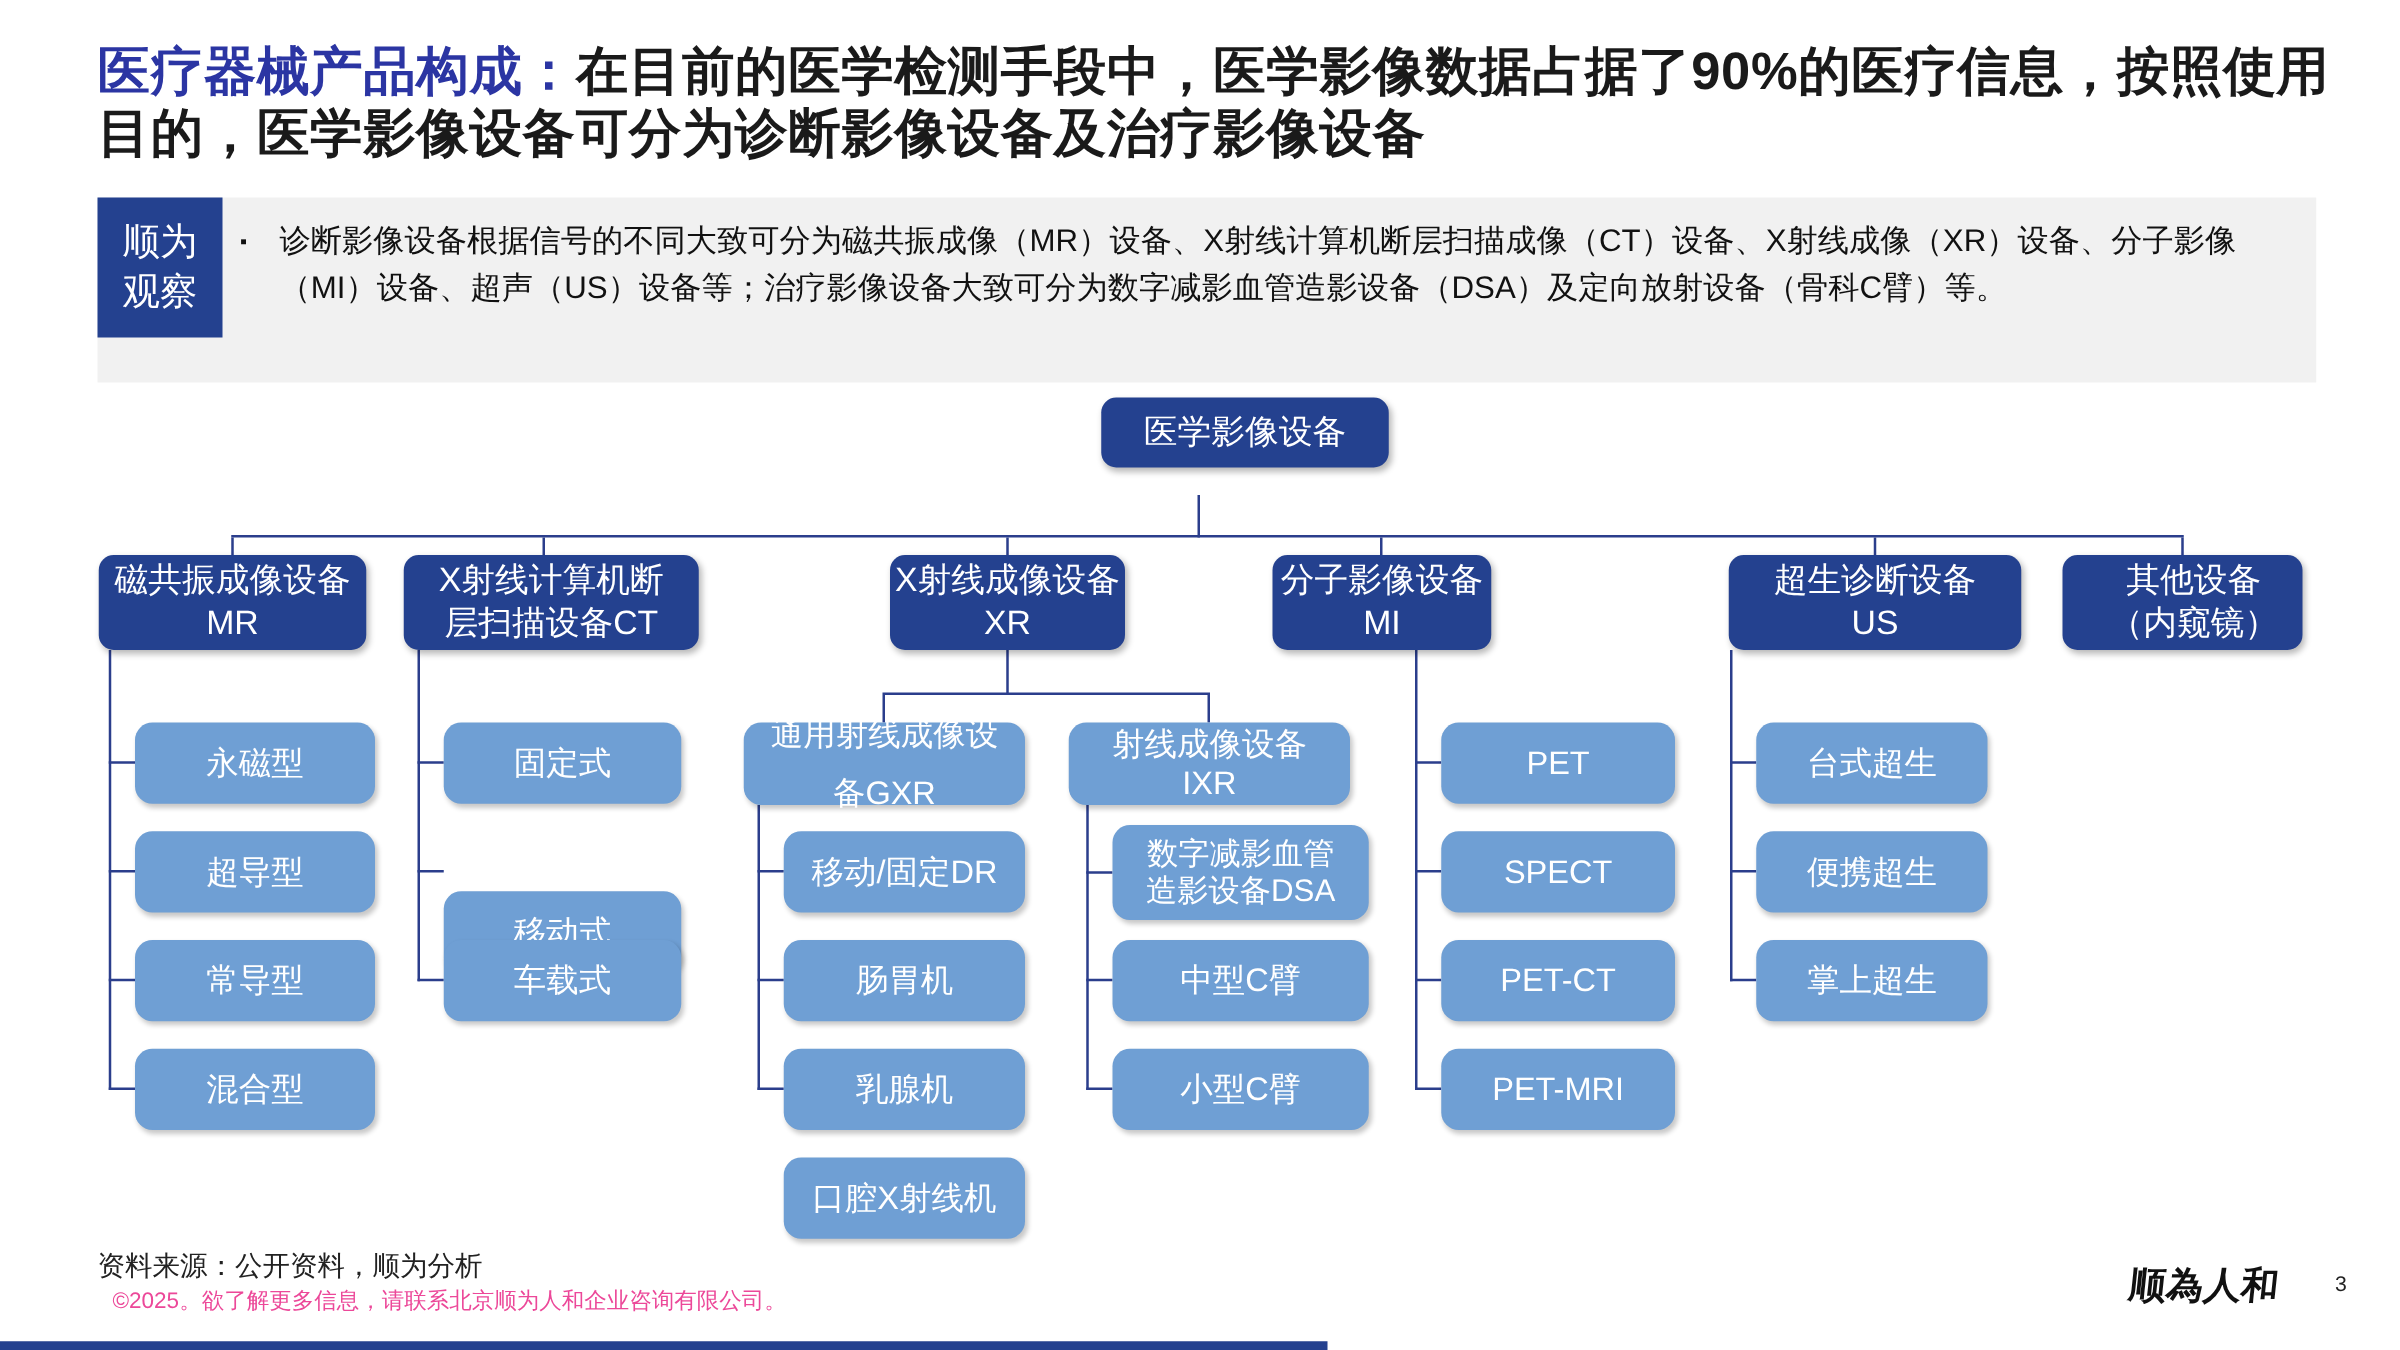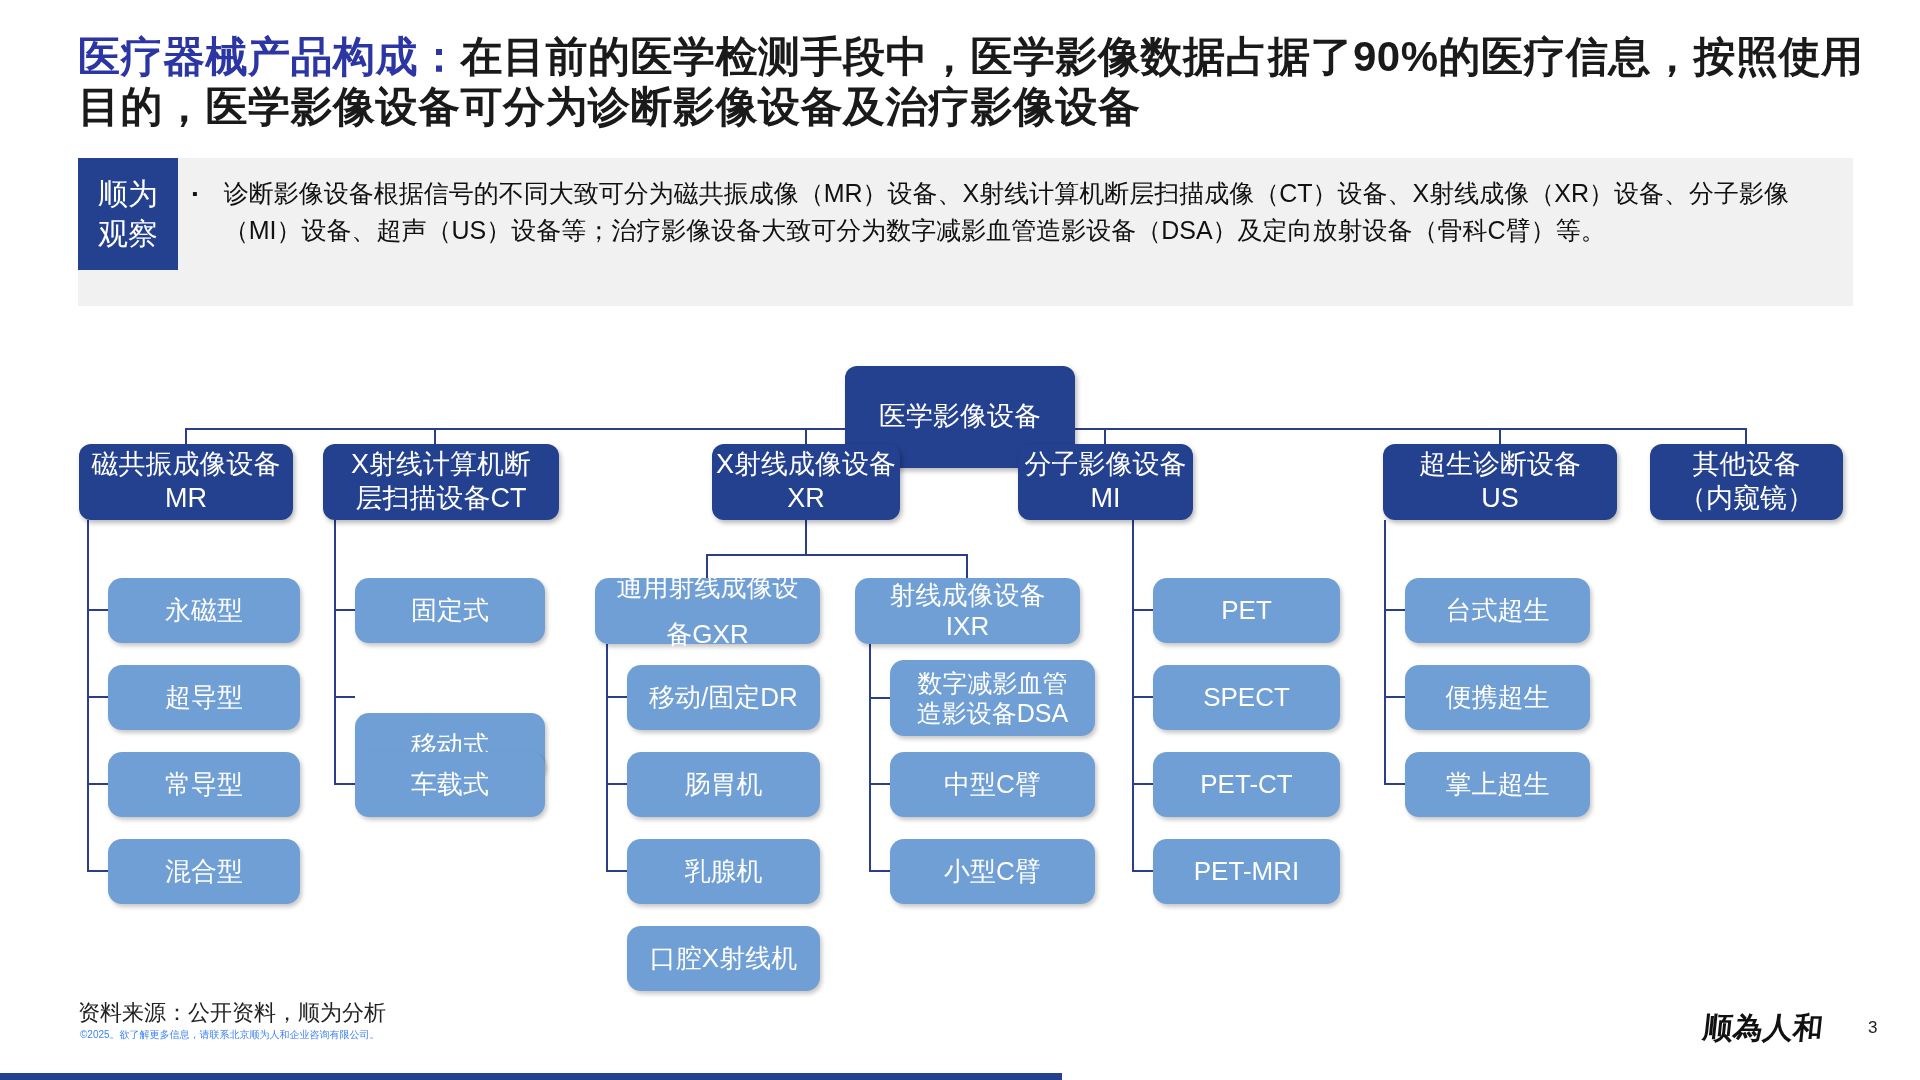--- a/index.html
+++ b/index.html
@@ -41,21 +41,21 @@
     display:flex;flex-direction:column;align-items:center;justify-content:center;
     text-align:center;font-size:26px;line-height:1.2;
     box-shadow:2px 3px 4px rgba(0,0,0,0.22);
   }
   .lbox.small{font-size:25px;}
   .ln{display:block;}
   
   .c{background:#2b3e8c;}
   
   .src{left:78px;top:998px;font-size:22px;color:#222;}
-  .cpy{left:80px;top:1028px;font-size:10px;color:#3b82f6;}
+  .cpy{left:90px;top:1028px;font-size:18px;color:#ec4899;}
   .logo{
     left:1688px;top:1008px;width:150px;text-align:center;
     font-family:"DejaVu Serif","Liberation Serif",serif;
     font-size:30px;font-weight:bold;color:#111;transform:skewX(-6deg);
   }
   .pgnum{left:1868px;top:1018px;font-size:17px;color:#222;}
   .botbar{left:0;top:1073px;width:1062px;height:7px;background:#24418f;}
 </style>
 </head>
 <body>
@@ -113,21 +113,21 @@
 <div class="abs c" style="left:1132px;top:609px;width:21px;height:2px;"></div>
 <div class="abs c" style="left:1132px;top:696px;width:21px;height:2px;"></div>
 <div class="abs c" style="left:1132px;top:783px;width:21px;height:2px;"></div>
 <div class="abs c" style="left:1132px;top:870px;width:21px;height:2px;"></div>
 
 <div class="abs c" style="left:1384px;top:520px;width:2px;height:265px;"></div>
 <div class="abs c" style="left:1384px;top:609px;width:21px;height:2px;"></div>
 <div class="abs c" style="left:1384px;top:696px;width:21px;height:2px;"></div>
 <div class="abs c" style="left:1384px;top:783px;width:21px;height:2px;"></div>
 
-<div class="abs nbox" style="left:845px;top:318px;width:230px;height:102px;margin-top:48px;">
+<div class="abs nbox" style="left:881px;top:318px;width:230px;height:56px;">
   <span class="ln">医学影像设备</span>
 </div>
 
 <div class="abs nbox" style="left:79px;top:444px;width:214px;height:76px;">
   <span class="ln">磁共振成像设备</span>
   <span class="ln">MR</span>
 </div>
 <div class="abs nbox" style="left:323px;top:444px;width:236px;height:76px;">
   <span class="ln">X射线计算机断</span>
   <span class="ln">层扫描设备CT</span>
@@ -137,21 +137,21 @@
   <span class="ln">XR</span>
 </div>
 <div class="abs nbox" style="left:1018px;top:444px;width:175px;height:76px;">
   <span class="ln">分子影像设备</span>
   <span class="ln">MI</span>
 </div>
 <div class="abs nbox" style="left:1383px;top:444px;width:234px;height:76px;">
   <span class="ln">超生诊断设备</span>
   <span class="ln">US</span>
 </div>
-<div class="abs nbox" style="left:1650px;top:444px;width:193px;height:76px;">
+<div class="abs nbox" style="left:1650px;top:444px;width:174px;height:76px;padding-left:18px;">
   <span class="ln">其他设备</span>
   <span class="ln">（内窥镜）</span>
 </div>
 
 <div class="abs lbox" style="left:595px;top:578px;width:225px;height:66px;gap:16px;">
   <span class="ln">通用射线成像设</span>
   <span class="ln">备GXR</span>
 </div>
 <div class="abs lbox" style="left:855px;top:578px;width:225px;height:66px;">
   <span class="ln">射线成像设备</span>

